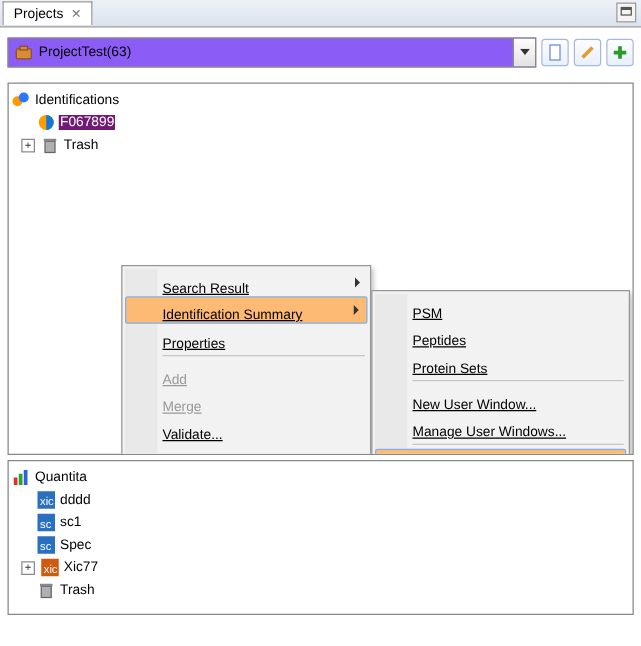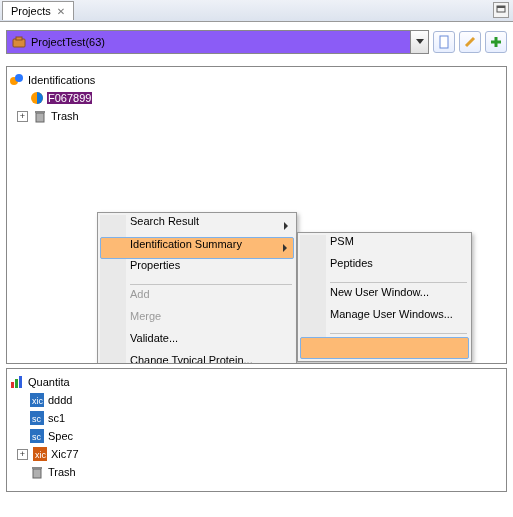--- a/index.html
+++ b/index.html
@@ -132,35 +132,36 @@
   
   .menu {
     position: absolute;
     background: #f2f2f2;
     border: 1px solid #979797;
     box-shadow: 2px 2px 4px rgba(0,0,0,0.25);
     padding: 2px;
     z-index: 10;
   }
   .menu.main { left: 90px; top: 145px; width: 200px; }
-  .menu.sub  { left: 290px; top: 165px; width: 175px; }
+  .menu.sub  { left: 290px; top: 165px; width: 207px; }
   .menu-gutter {
     position: absolute;
     left: 2px; top: 2px; bottom: 2px;
     width: 26px;
     background: #e9e9e9;
   }
   .menu-item {
     position: relative;
     display: flex;
-    align-items: flex-start;
+    align-items: flex-end;
     height: 22px;
     padding-left: 30px;
     padding-right: 18px;
     white-space: nowrap;
+    text-decoration: underline;
   }
   .menu-item.hover {
     background: #fdba74;
     border: 1px solid #7fb1e8;
     border-radius: 2px;
     padding-left: 29px;
     height: 22px;
   }
   .menu-item.disabled { color: #9a9a9a; }
   .menu-sep {
@@ -293,20 +294,23 @@
   </div>
 
   <div class="menu sub">
     <div class="menu-gutter"></div>
     <div class="menu-item">
       <span>PSM</span>
     </div>
     <div class="menu-item">
       <span>Peptides</span>
     </div>
+    <div class="menu-item">
+      <span>Protein Sets</span>
+    </div>
     <div class="menu-sep"></div>
     <div class="menu-item">
       <span>New User Window...</span>
     </div>
     <div class="menu-item">
       <span>Manage User Windows...</span>
     </div>
     <div class="menu-sep"></div>
     <div class="menu-item hover">
       

